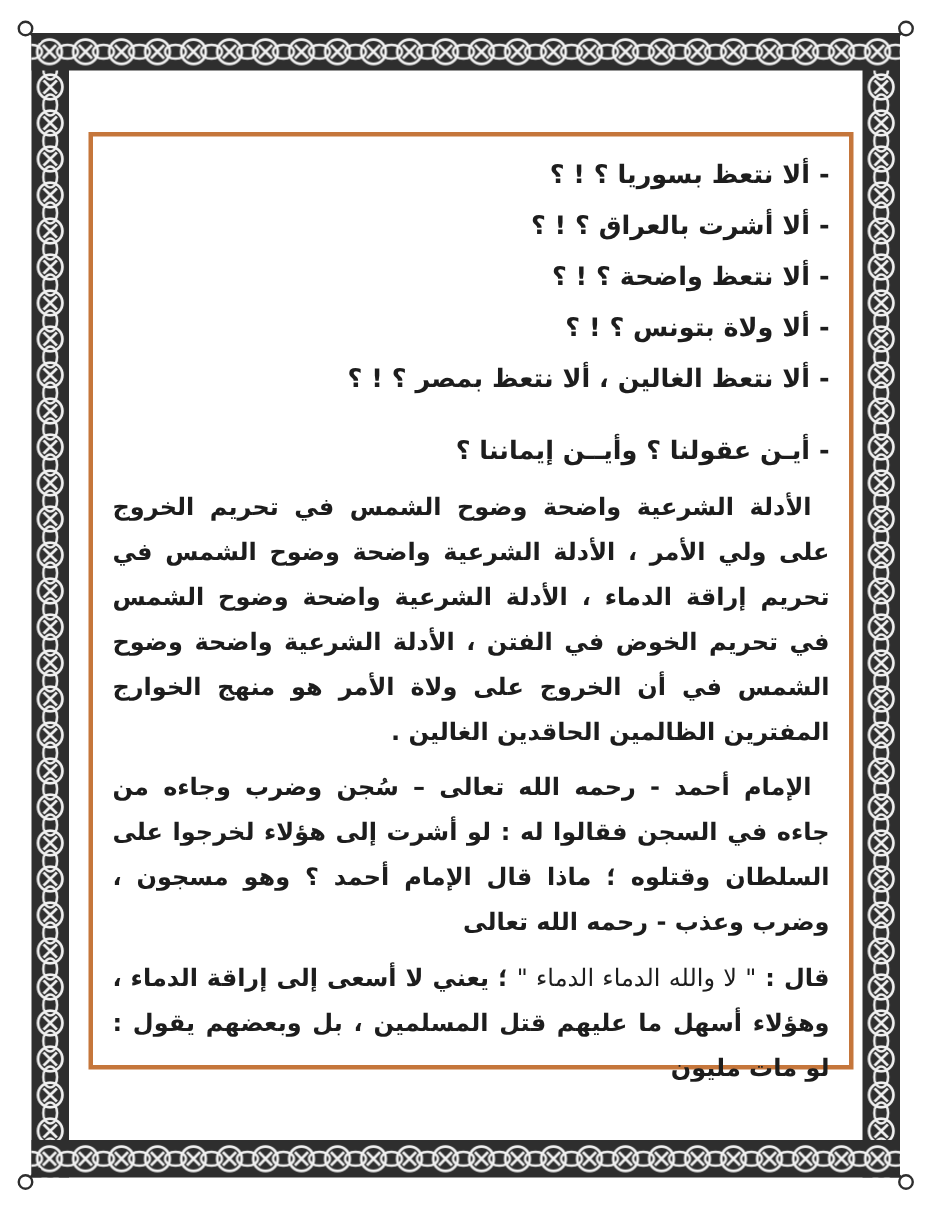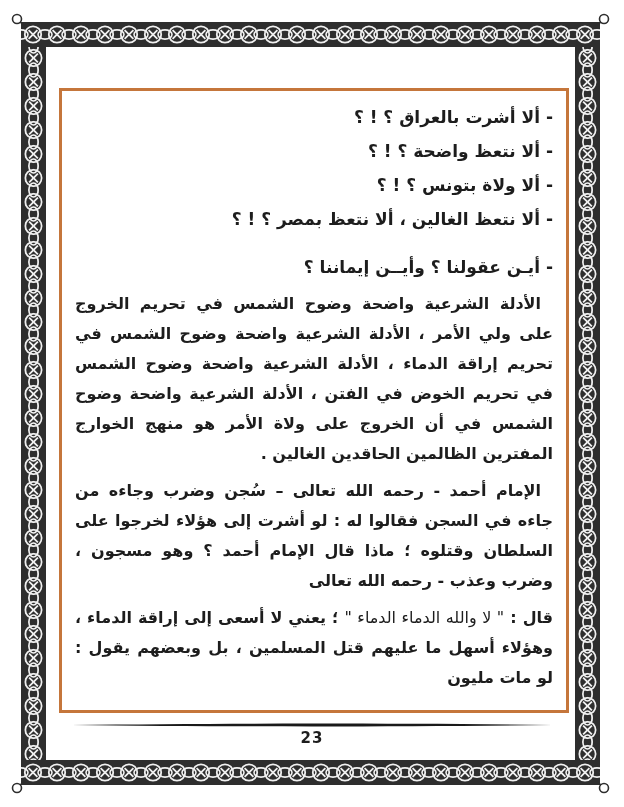--- a/index.html
+++ b/index.html
@@ -100,37 +100,32 @@
         <line x1="601" y1="22" x2="594" y2="28"></line>
       <circle cx="17" cy="788" r="4.5"></circle>
         <line x1="20" y1="785" x2="27" y2="779"></line>
       <circle cx="604" cy="788" r="4.5"></circle>
         <line x1="601" y1="785" x2="594" y2="779"></line>
     </g>
   </svg>
 
   <div class="content-panel" dir="rtl" lang="ar">
 
+    <div class="question-line">- ألا نتعظ بسوريا ؟ ! ؟</div>
     <div class="question-line">- ألا أشرت بالعراق ؟ ! ؟</div>
     <div class="question-line">- ألا نتعظ واضحة ؟ ! ؟</div>
     <div class="question-line">- ألا ولاة بتونس ؟ ! ؟</div>
     <div class="question-line">- ألا نتعظ الغالين ، ألا نتعظ بمصر ؟ ! ؟</div>
 
     <div class="section-heading">- أيـن عقولنا ؟ وأيــن إيماننا ؟</div>
 
     <p class="body-paragraph"><span class="indent"></span><span>الأدلة الشرعية واضحة وضوح الشمس في تحريم الخروج على ولي الأمر ، الأدلة الشرعية واضحة وضوح الشمس في تحريم إراقة الدماء ، الأدلة الشرعية واضحة وضوح الشمس في تحريم الخوض في الفتن ، الأدلة الشرعية واضحة وضوح الشمس في أن الخروج على ولاة الأمر هو منهج الخوارج المفترين الظالمين الحاقدين الغالين .</span></p>
 
 
     <p class="body-paragraph"><span class="indent"></span><span>الإمام أحمد - رحمه الله تعالى – سُجن وضرب وجاءه من جاءه في السجن فقالوا له : لو أشرت إلى هؤلاء لخرجوا على السلطان وقتلوه ؛ ماذا قال الإمام أحمد ؟ وهو مسجون ، وضرب وعذب - رحمه الله تعالى</span></p>
 
 
     <p class="body-paragraph"><span>قال : </span><span class="quote-regular">" لا والله الدماء الدماء "</span><span> ؛ يعني لا أسعى إلى إراقة الدماء ، وهؤلاء أسهل ما عليهم قتل المسلمين ، بل وبعضهم يقول : لو مات مليون</span></p>
 
   </div>
 
-  <div class="footer">
-    <svg class="divider-svg" width="480" height="6" viewBox="0 0 480 6">
-      <path d="M0 3 C150 1.1 330 1.1 480 3 C330 4.9 150 4.9 0 3 Z" fill="#1a1a1a"></path>
-    </svg>
-    <div class="page-number">23</div>
-  </div>
 
 </div>
 
 </body></html>

